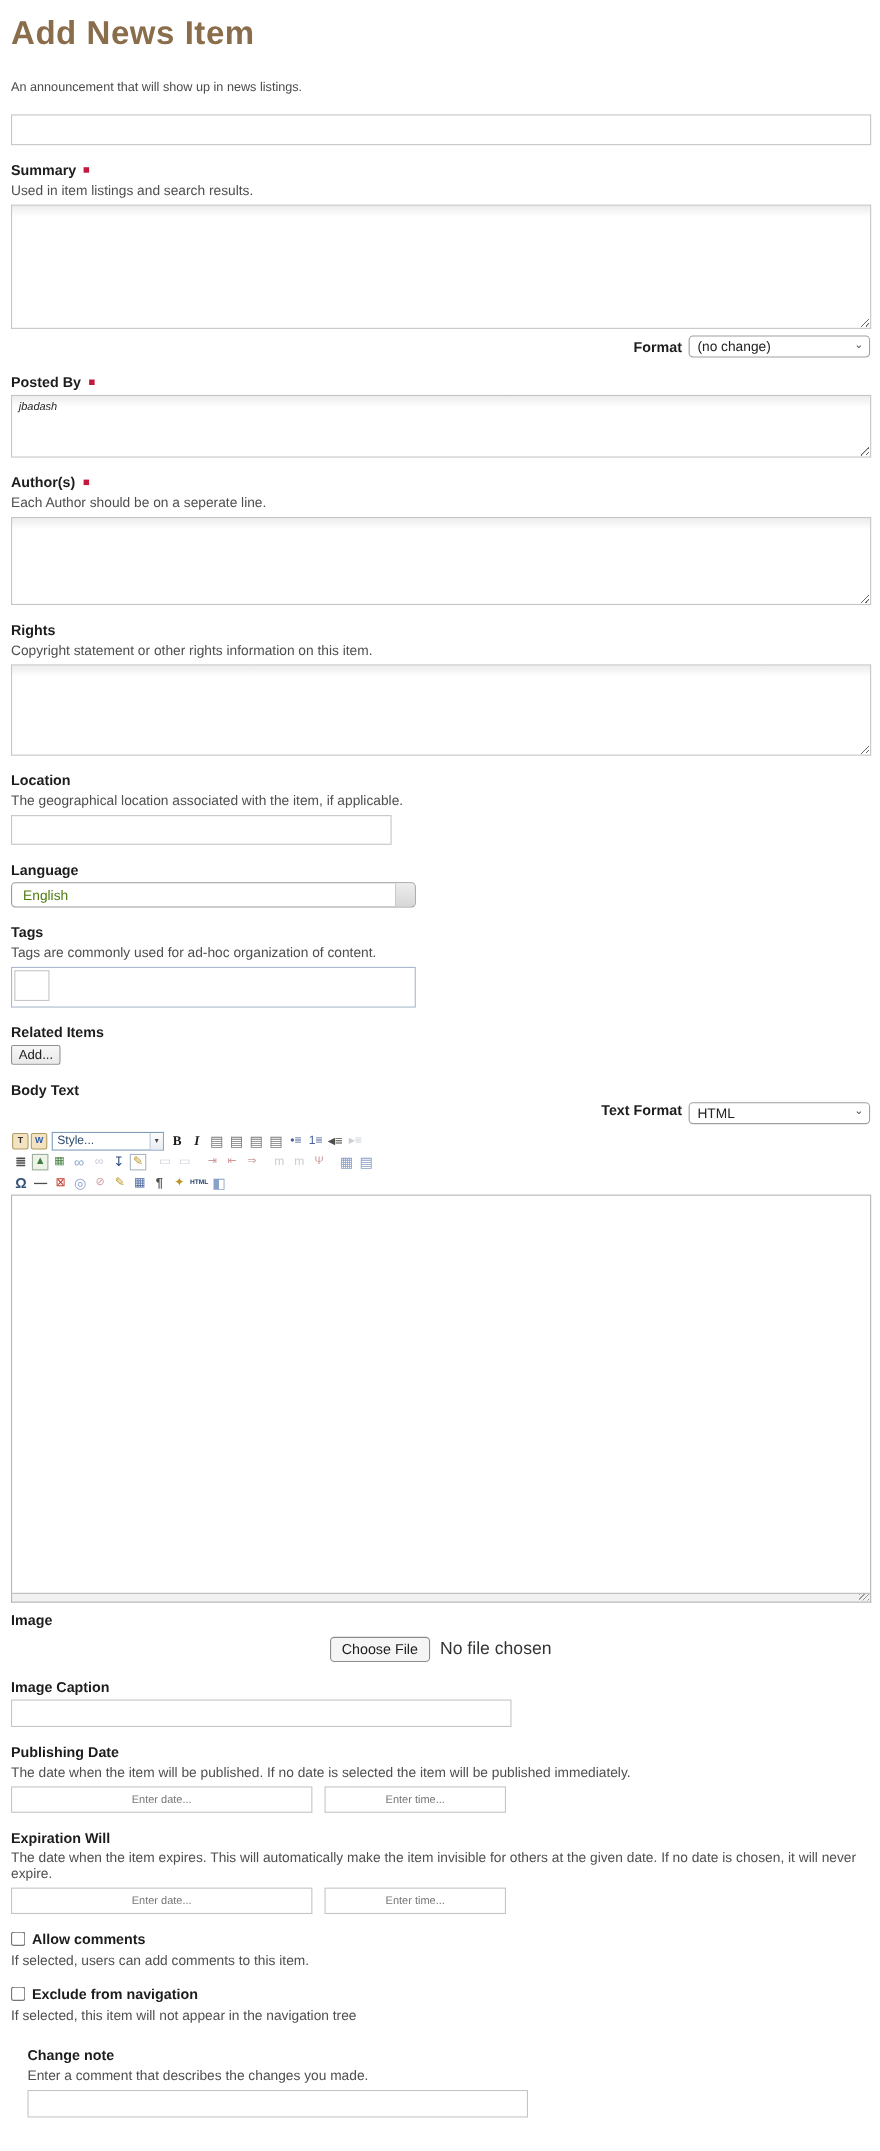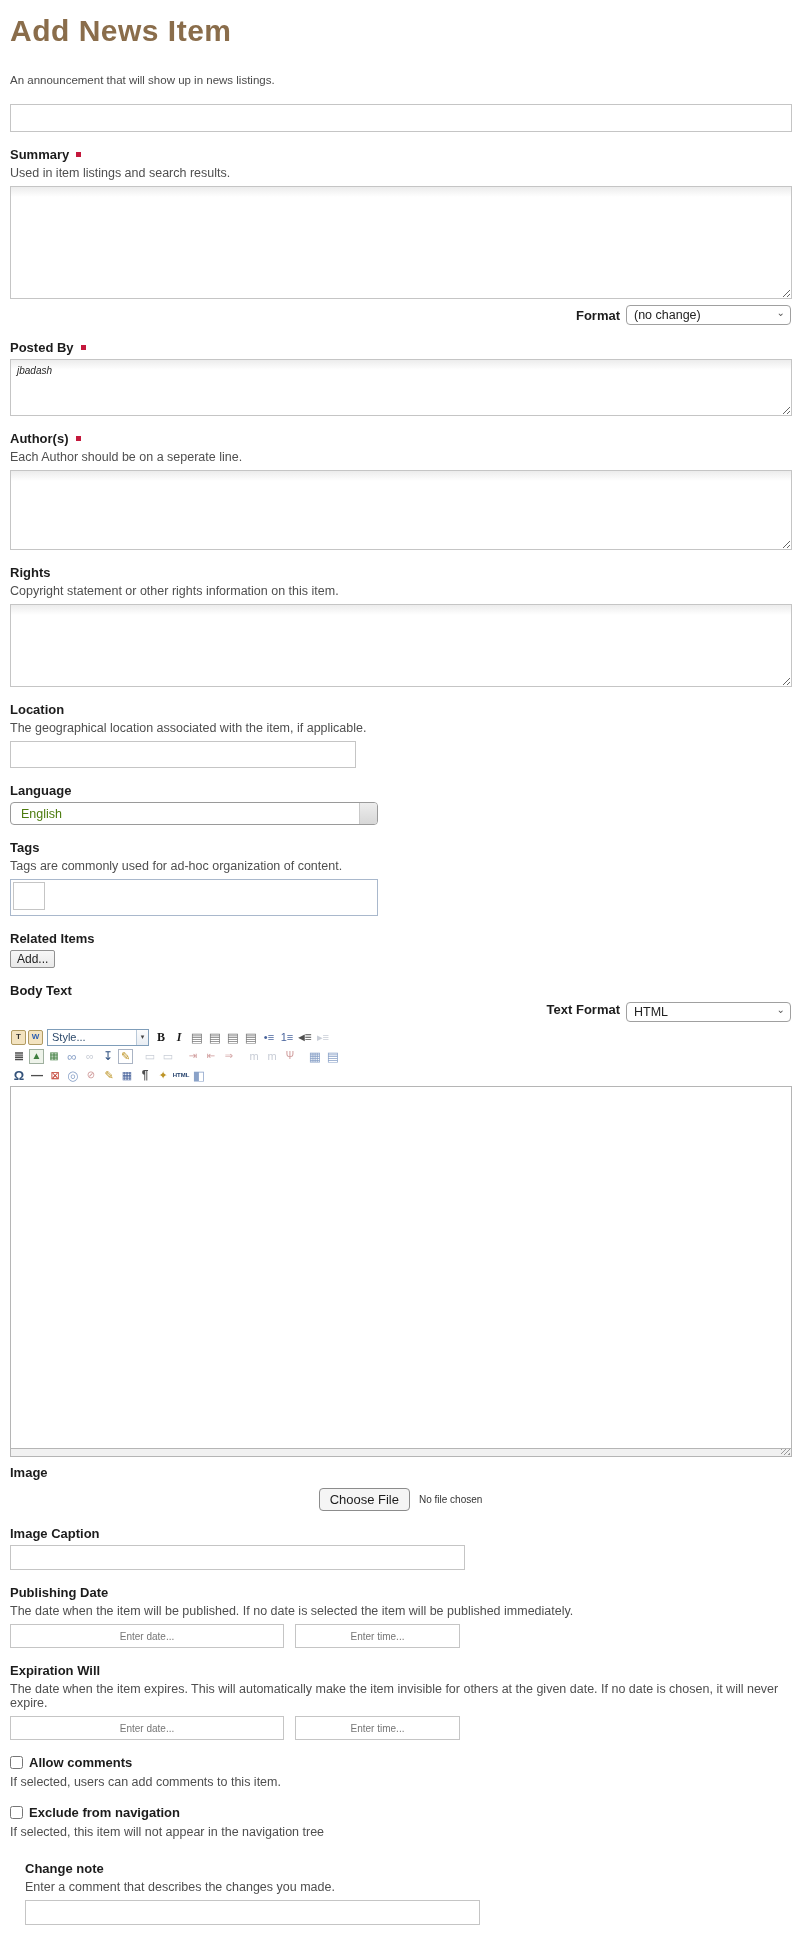--- a/index.html
+++ b/index.html
@@ -54,21 +54,21 @@
   .i-italic { font-style:italic; font-family:"Liberation Serif",serif; font-size:12px; color:#1a1a1a; font-weight:bold; }
   .i-html { font-size:6px; font-weight:bold; color:#24406b; }
   .style-combo { display:inline-flex; width:102px; height:17px; border:1px solid #7f9db9; background:#fff; margin:0 3px; align-items:center; cursor:pointer; }
   .style-combo .txt { flex:1; font-size:11px; color:#2d4a6b; padding-left:4px; }
   .style-combo .arrow { width:12px; height:15px; border-left:1px solid #b9c9d9; display:flex; align-items:center; justify-content:center; font-size:7px; color:#444; background:linear-gradient(#fcfcfc,#e8edf3); }
   .editor-area { width:782px; height:363px; border:1px solid #b5b5b5; background:#fff; }
   .editor-foot { width:782px; height:8px; border:1px solid #b5b5b5; border-top:none; background:#f1f1f1; position:relative; }
   .editor-grip { position:absolute; right:1px; bottom:1px; width:9px; height:6px; background:repeating-linear-gradient(135deg,#9a9a9a 0 1px,transparent 1px 3px); }
   .file-row { display:flex; align-items:center; margin-top:8px;justify-content:center; }
   .btn-file { font-family:"Liberation Sans",sans-serif; font-size:13px; color:#1c1c1c; background:#f5f5f5; border:1px solid #8c8c8c; border-radius:4px; padding:3px 10px; cursor:pointer; }
-  .file-status { margin-left:9px; font-size:10px; color:#333; }
+  .file-status { margin-left:9px; font-size:16px; color:#333; }
   .in-caption { width:455px; height:25px; padding:0 6px; }
   .date-row { display:flex; margin-top:4px; }
   .in-date { width:274px; height:24px; text-align:center; font-size:15px; margin-right:11px; }
   .in-time { width:165px; height:24px; text-align:center; font-size:15px; }
   input::placeholder { color:#767676; opacity:1; }
   .cb-field { margin-bottom:16px; }
   .cb-row { display:flex; align-items:center; }
   .cb-row input[type=checkbox] { width:13px; height:13px; margin:0 6px 0 0; }
   .cb-row .flabel { margin:0; }
   .cb-help { font-size:12.5px; color:#4f4f4f; margin-top:5px; }

